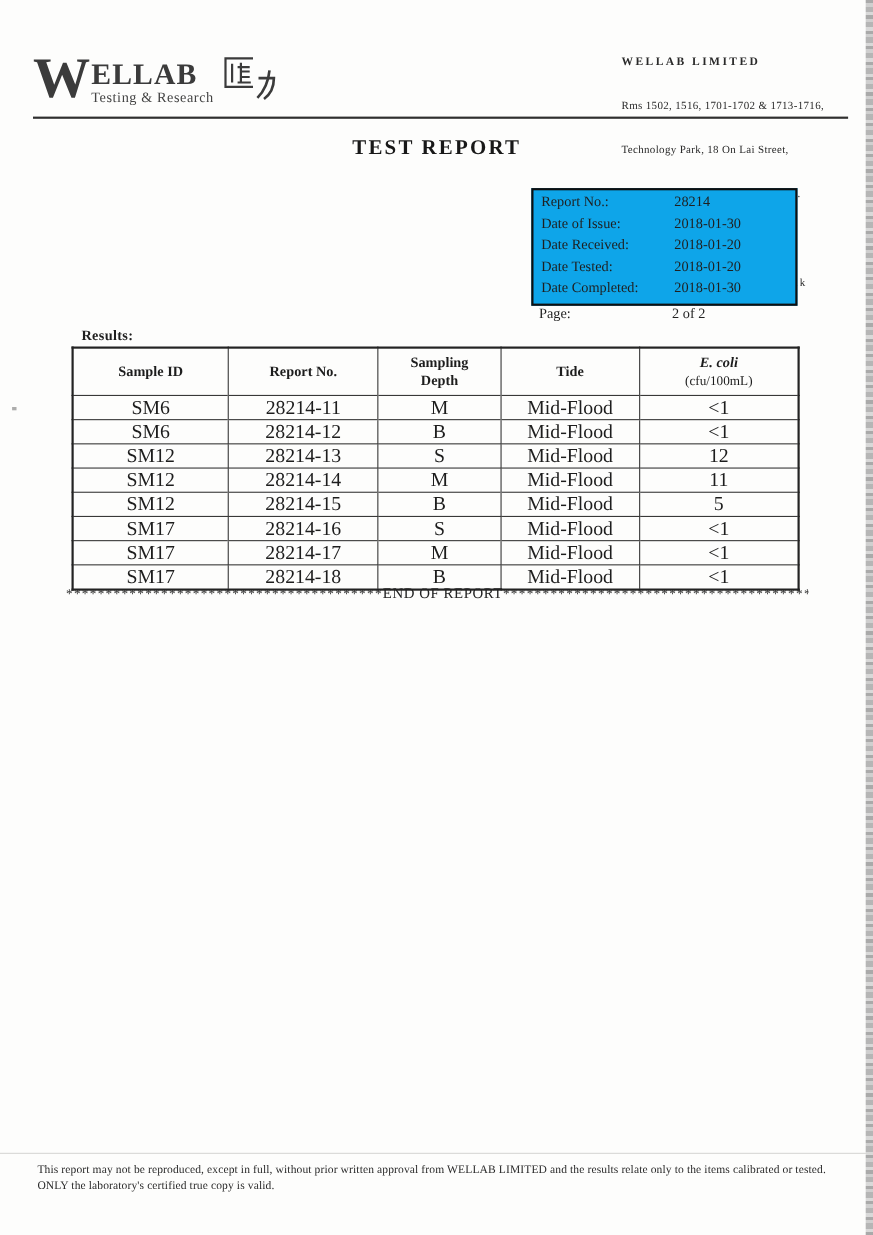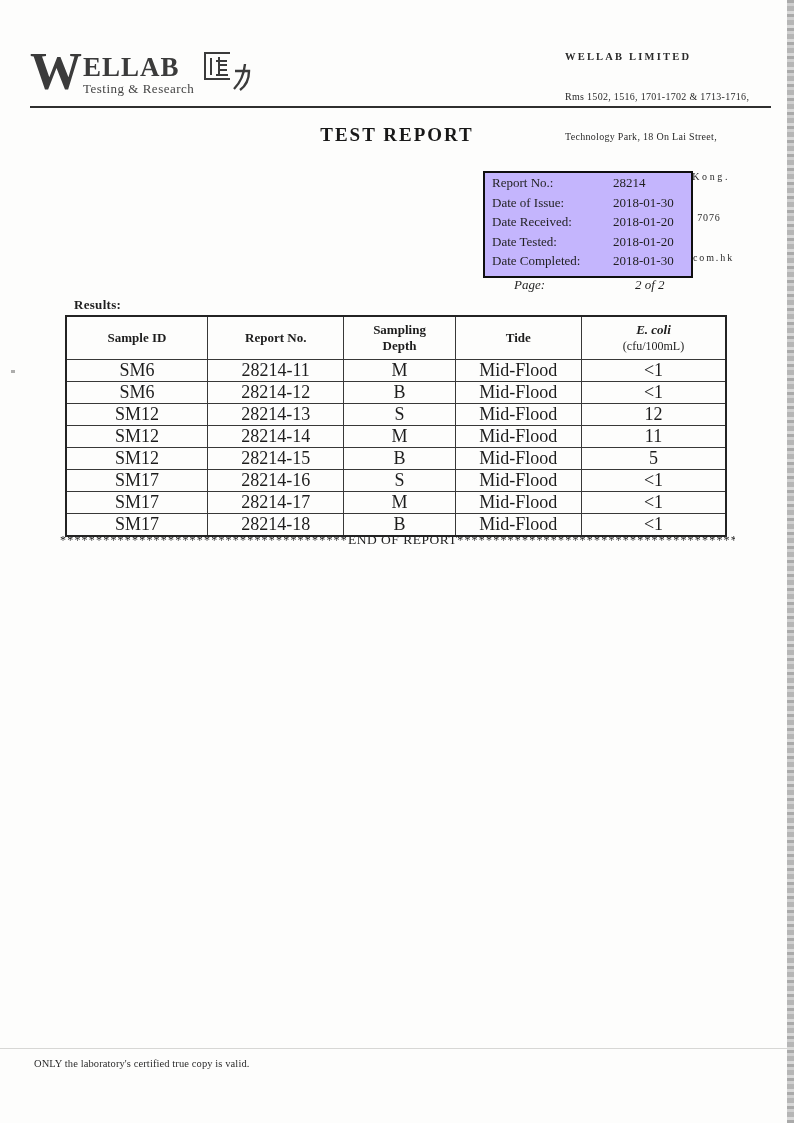--- a/index.html
+++ b/index.html
@@ -98,34 +98,33 @@
     font-size: 19px;
     font-weight: bold;
     letter-spacing: 2px;
     color: #181818;
   }
 
   
   .info-box {
     position: absolute;
     left: 483px; top: 171px;
-    width: 210px;
+    width: 242px;
     border: 2px solid #0f0f0f;
     padding: 2px 0 3px 0;
-    background: #c4b5fd;
+    background: #0ea5e9;
   }
   .info-row { position: relative; height: 19.5px; font-size: 13px; }
   .info-label { position: absolute; left: 7px; top: 0; }
   .info-value { position: absolute; left: 128px; top: 0; }
   .page-row {
     position: absolute;
-    left: 509px; top: 277px;
+    left: 485px; top: 277px;
     width: 230px; height: 18px;
     font-size: 13px;
-    font-style: italic;
   }
   .page-row .info-value { left: 126px; }
 
   
   .results-label {
     position: absolute;
     left: 74px; top: 297px;
     font-size: 13px;
     font-weight: bold;
     letter-spacing: .3px;
@@ -352,16 +351,17 @@
         <td>&lt;1</td>
       </tr>
     </tbody>
   </table>
 
 
   <div class="end-line"><span class="stars">****************************************</span><span class="end-text">END OF REPORT</span><span class="stars">*********************************************</span></div>
 
   <div class="footer-rule"></div>
   <div class="footer">
+    <div>This report may not be reproduced, except in full, without prior written approval from WELLAB LIMITED and the results relate only to the items calibrated or tested.</div>
     <div>ONLY the laboratory's certified true copy is valid.</div>
   </div>
 
 </div>
 
 </body></html>

